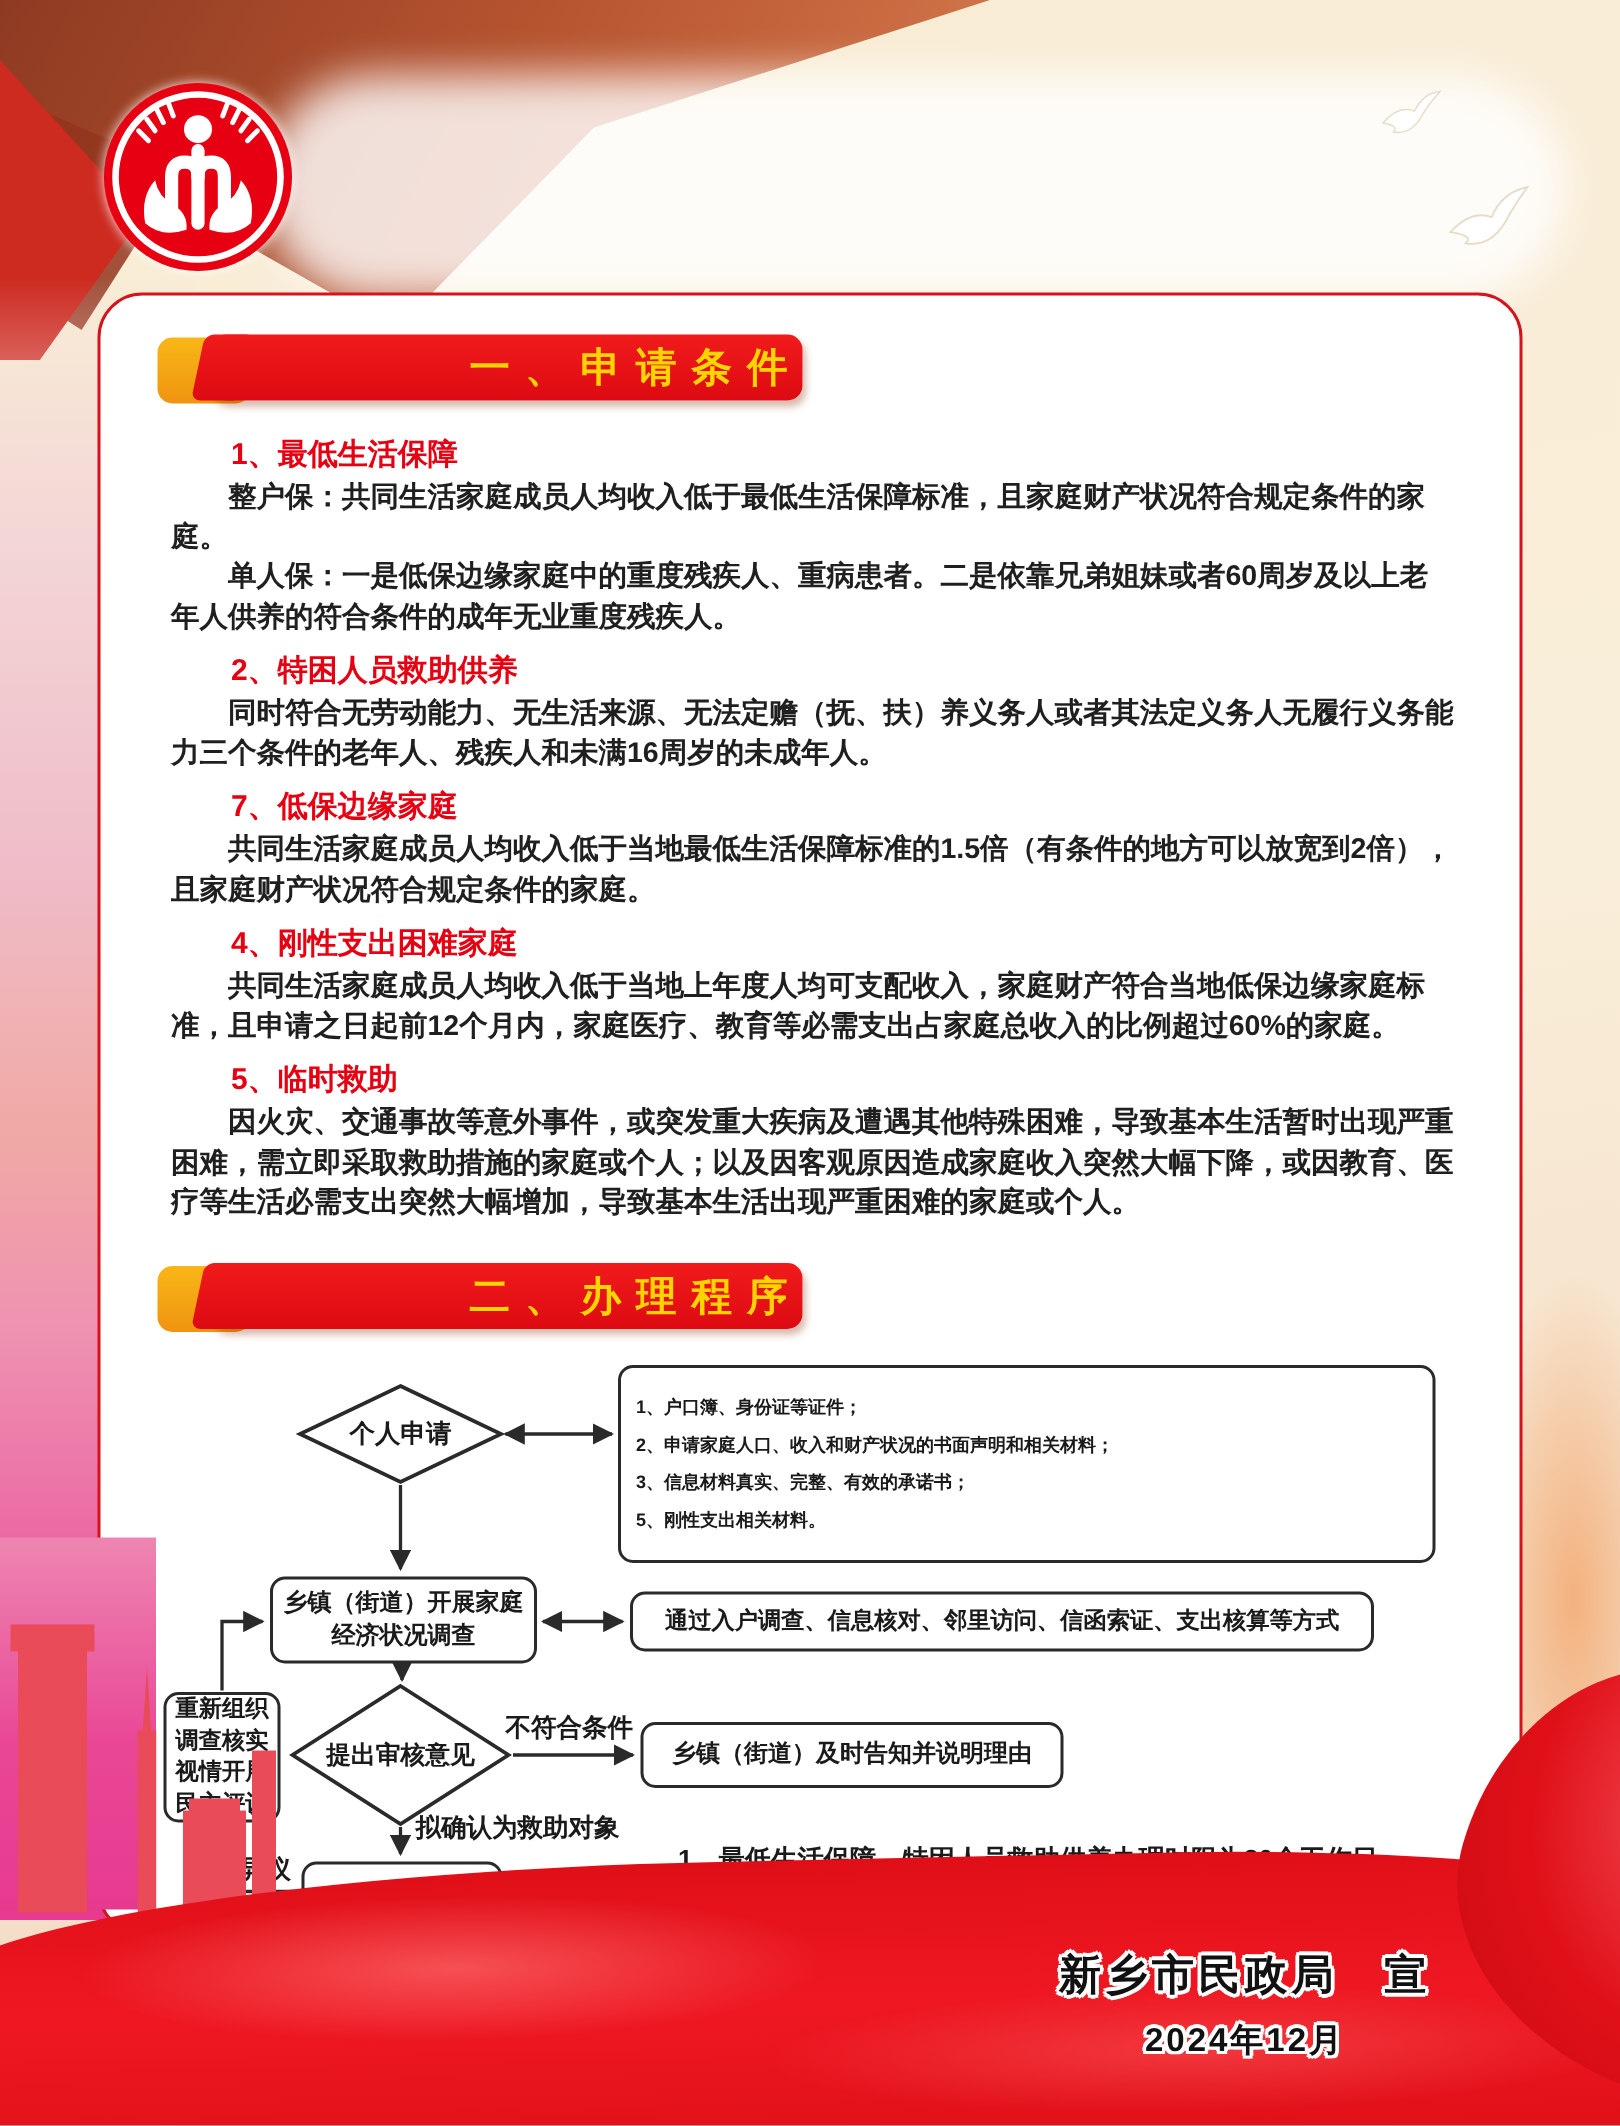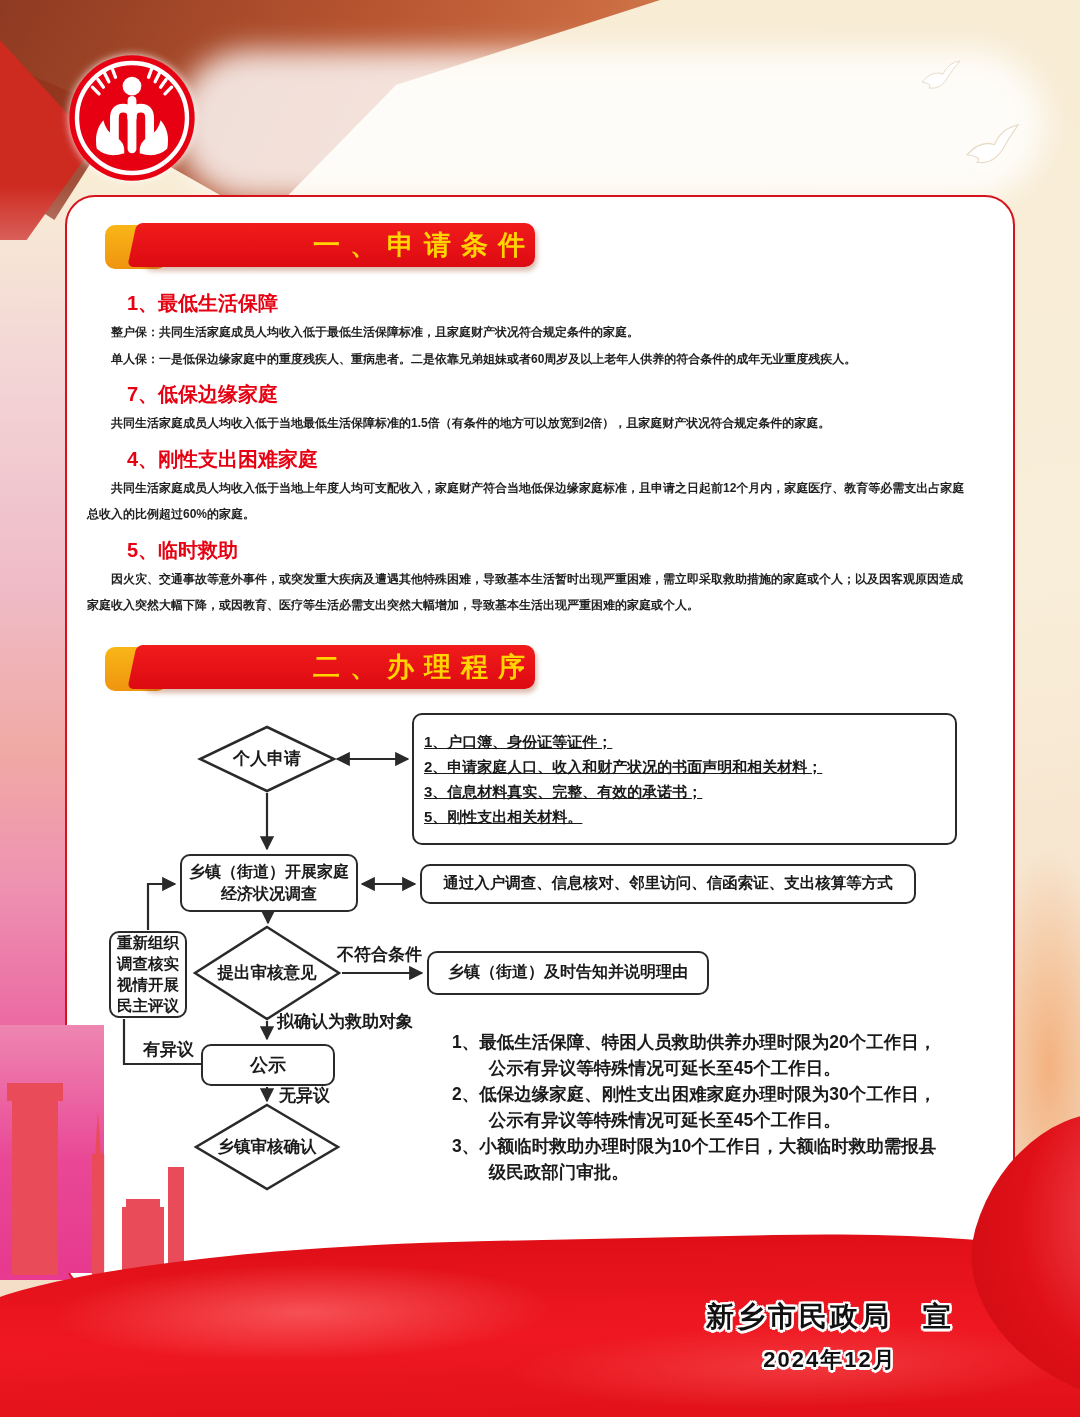--- a/index.html
+++ b/index.html
@@ -61,33 +61,33 @@
   .banner-tab { position:absolute; left:0; top:2px; width:62px; height:44px;
     background:linear-gradient(180deg,#f9b617,#ef9410); border-radius:10px; }
   .banner-red { position:absolute; left:36px; top:0; right:0; height:44px;
     background:linear-gradient(180deg,#f11b1b,#dc0a12); border-radius:10px;
     box-shadow:2px 4px 5px rgba(150,60,20,.35);
     display:flex; align-items:center; justify-content:flex-end; }
   .banner-red::before { content:''; position:absolute; left:-9px; top:0; width:34px; height:100%;
     background:linear-gradient(180deg,#f11b1b,#dc0a12); transform:skewX(-12deg); border-radius:6px; }
   .banner-label { color:#ffd400; font-size:27px; font-weight:bold; letter-spacing:10px; }
 
-  .content { padding:4px 44px 0 20px; }
+  .content { padding:4px 44px 0 47px; }
   .item-heading { color:#e60012; font-size:20px; line-height:26px; font-weight:bold; margin:9px 0 3px; text-indent:2em; }
-  .item-p { color:#1f1f1f; font-size:12px; line-height:26.5px; font-weight:bold; text-indent:2em; }
+  .item-p { color:#1f1f1f; font-size:19px; line-height:26.5px; font-weight:bold; text-indent:2em; }
 
   
   .flowchart { position:relative; height:505px; margin-top:2px; font-weight:bold; color:#1a1a1a; }
   .flowchart svg.arrows { position:absolute; left:0; top:0; }
   .fc-box { position:absolute; border:2.5px solid #2a2a2a; border-radius:10px; background:#fff;
     display:flex; align-items:center; justify-content:center; text-align:center; }
   .fc-dtext { position:absolute; display:flex; align-items:center; justify-content:center; text-align:center; }
   .fc-label { position:absolute; font-size:17px; }
   .docs-box { left:345px; top:14px; width:545px; height:132px; flex-direction:column; align-items:flex-start;
-    justify-content:center; padding:0 10px; font-size:15px; line-height:25px; text-align:right;text-decoration:underline; }
+    justify-content:center; padding:0 10px; font-size:12px; line-height:25px; text-align:right; }
   .survey-box { left:113px; top:155px; width:178px; height:58px; font-size:16px; line-height:22px; padding:0 5px; }
   .methods-box { left:353px; top:165px; width:496px; height:40px; font-size:15.5px; }
   .inform-box { left:360px; top:252px; width:282px; height:44px; font-size:16px; }
   .redo-box { left:42px; top:232px; width:78px; height:87px; font-size:15.5px; line-height:21px; padding:0 2px; }
   .pub-box { left:134px; top:345px; width:134px; height:42px; font-size:18px; }
   .d1-text { left:133px; top:28px; width:134px; height:64px; font-size:17px;text-align:right; }
   .d2-text { left:128px; top:228px; width:144px; height:92px; font-size:16.5px; }
   .d3-text { left:129px; top:406px; width:142px; height:84px; font-size:16.5px; }
   .lbl-reject { left:270px; top:244px; }
   .lbl-confirm { left:210px; top:311px; }
@@ -168,20 +168,24 @@
       <div class="banner-red">
         <span class="banner-label">一、申请条件</span>
       </div>
     </div>
 
     <div class="content">
       <div>
         <div class="item-heading">1、最低生活保障</div>
         <p class="item-p">整户保：共同生活家庭成员人均收入低于最低生活保障标准，且家庭财产状况符合规定条件的家庭。</p>
         <p class="item-p">单人保：一是低保边缘家庭中的重度残疾人、重病患者。二是依靠兄弟姐妹或者60周岁及以上老年人供养的符合条件的成年无业重度残疾人。</p>
+      </div>
+      <div>
+        <div class="item-heading">2、特困人员救助供养</div>
+        <p class="item-p">同时符合无劳动能力、无生活来源、无法定赡（抚、扶）养义务人或者其法定义务人无履行义务能力三个条件的老年人、残疾人和未满16周岁的未成年人。</p>
       </div>
       <div>
         <div class="item-heading">7、低保边缘家庭</div>
         <p class="item-p">共同生活家庭成员人均收入低于当地最低生活保障标准的1.5倍（有条件的地方可以放宽到2倍），且家庭财产状况符合规定条件的家庭。</p>
       </div>
       <div>
         <div class="item-heading">4、刚性支出困难家庭</div>
         <p class="item-p">共同生活家庭成员人均收入低于当地上年度人均可支配收入，家庭财产符合当地低保边缘家庭标准，且申请之日起前12个月内，家庭医疗、教育等必需支出占家庭总收入的比例超过60%的家庭。</p>
       </div>
       <div>

